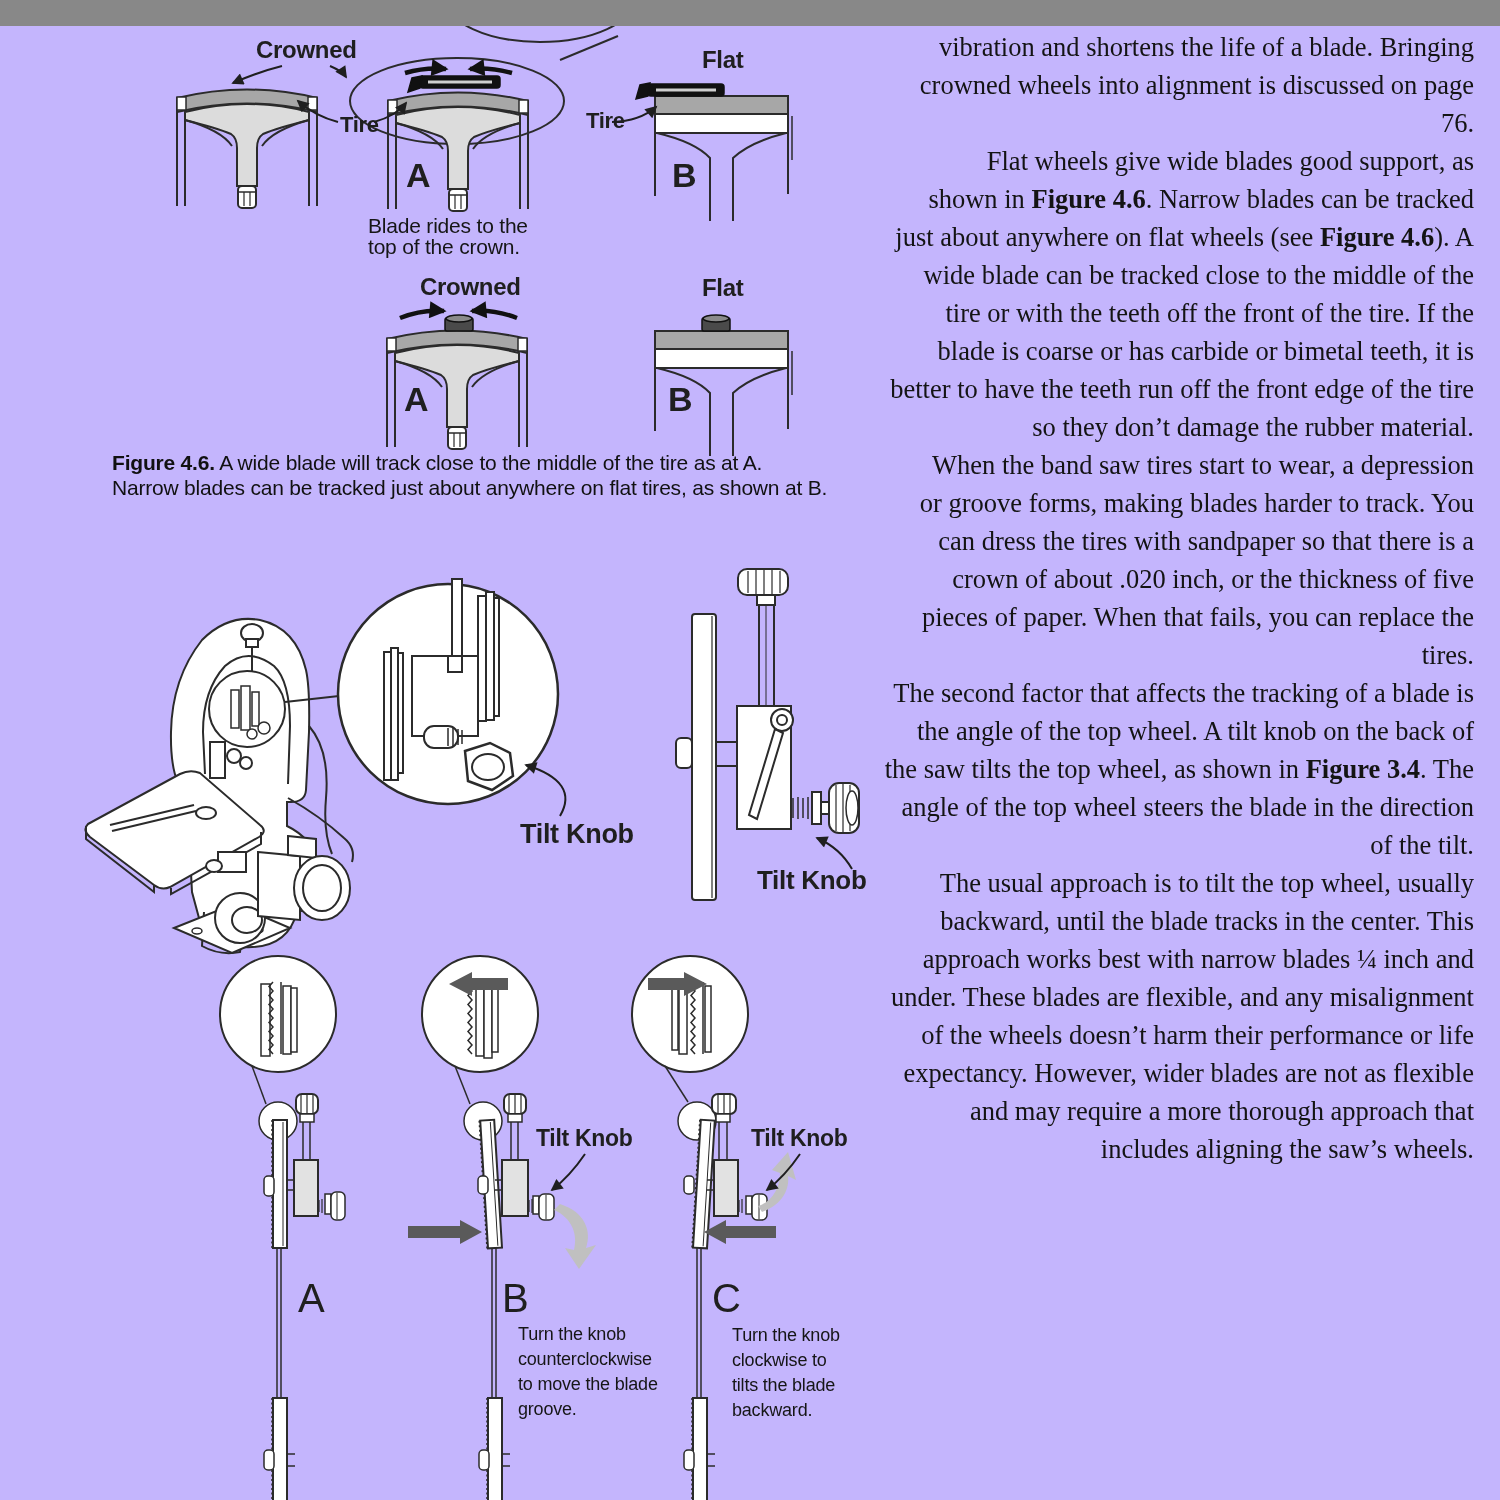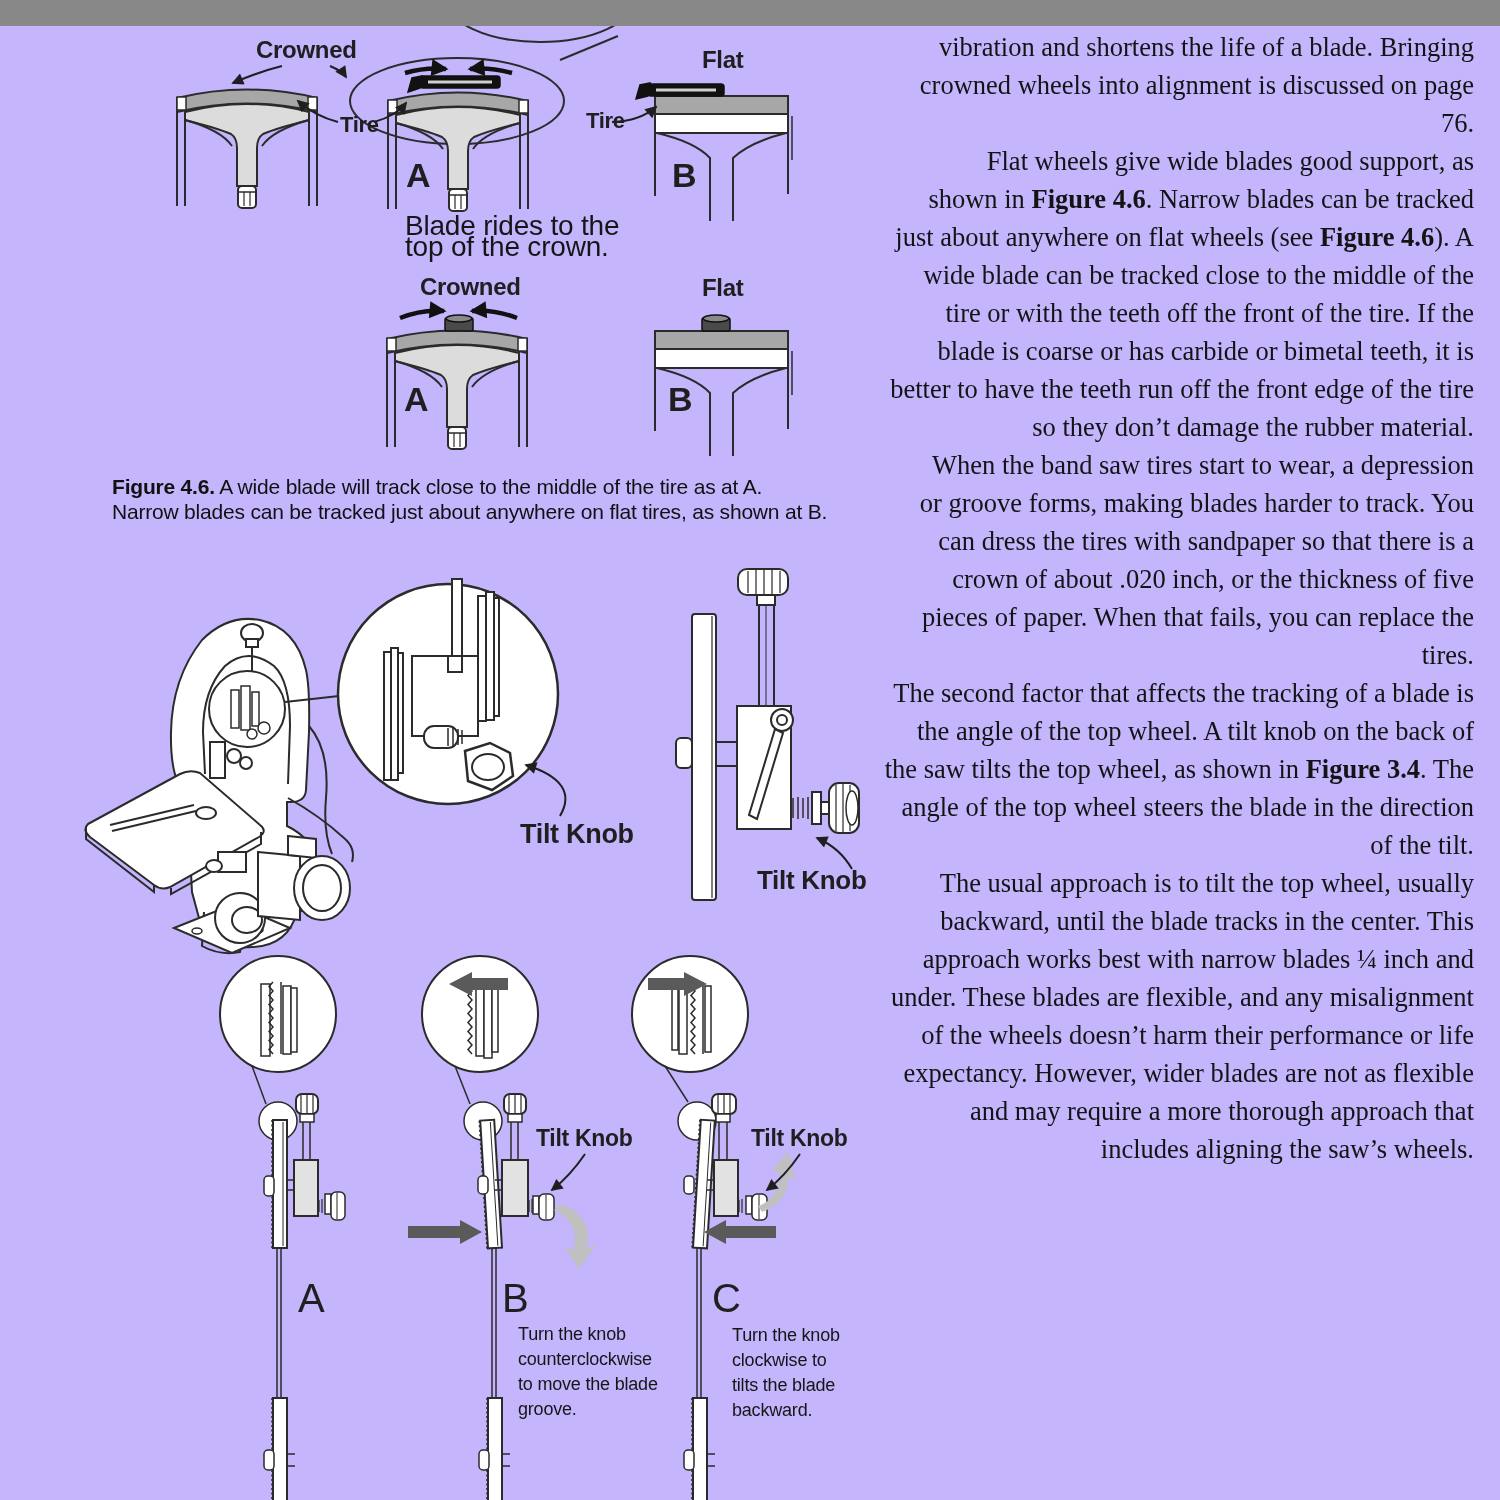--- a/index.html
+++ b/index.html
@@ -6,21 +6,21 @@
   #page{position:relative;width:1500px;height:1500px;background:#c4b5fd;overflow:hidden;
         font-family:"Liberation Sans",sans-serif;color:#1c1c1c;margin-top:26px;}
   svg{position:absolute;display:block;}
   .lbl{position:absolute;font-family:"Liberation Sans",sans-serif;color:#1f1f1f;
        white-space:pre;line-height:1;}
   .lbl-name{font-weight:600;letter-spacing:-0.3px;}
   .lbl-letter{font-weight:600;}
   .lbl-letter-lt{font-weight:400;}
   .smallcap{position:absolute;font-family:"Liberation Sans",sans-serif;font-size:18px;
             line-height:25px;letter-spacing:-0.2px;color:#161616;}
-  .figcap{position:absolute;left:112px;top:448px;width:718px;
+  .figcap{position:absolute;left:112px;top:424px;width:718px;
           font-family:"Liberation Sans",sans-serif;font-size:21px;line-height:25px;
           letter-spacing:-0.2px;color:#111;}
   .figcap b{font-weight:700;}
   #article{position:absolute;left:884px;top:2px;width:590px;
            font-family:"Liberation Serif",serif;font-size:26.5px;line-height:38px;color:#141414;text-align:right;}
   #article p{margin:0;}
   #article p.ind{text-indent:30px;}
   #article h2{font-family:"Liberation Sans",sans-serif;font-weight:700;font-size:35px;
               letter-spacing:-0.5px;margin:46px 0 14px 0;color:#111;}
   #article .bold{font-weight:700;}
@@ -117,21 +117,21 @@
       <ellipse cx="716" cy="292.5" rx="13" ry="3.5" fill="#8a8a8a"></ellipse>
     </g>
   </svg>
 
   <div class="lbl lbl-name" style="left:256px;top:12px;font-size:24px">Crowned</div>
   <div class="lbl lbl-name" style="left:340px;top:88px;font-size:22px">Tire</div>
   <div class="lbl lbl-name" style="left:702px;top:22px;font-size:24px">Flat</div>
   <div class="lbl lbl-name" style="left:586px;top:84px;font-size:22px">Tire</div>
   <div class="lbl lbl-letter" style="left:406px;top:132px;font-size:34px">A</div>
   <div class="lbl lbl-letter" style="left:672px;top:132px;font-size:34px">B</div>
-  <div class="smallcap" style="left:405px;top:189px;font-size:28px;line-height:21px">
+  <div class="smallcap" style="left:368px;top:189px;font-size:21px;line-height:21px">
     <span>Blade rides to the</span><br>
     <span>top of the crown.</span>
   </div>
   <div class="lbl lbl-name" style="left:420px;top:249px;font-size:24px">Crowned</div>
   <div class="lbl lbl-name" style="left:702px;top:250px;font-size:24px">Flat</div>
   <div class="lbl lbl-letter" style="left:404px;top:356px;font-size:34px">A</div>
   <div class="lbl lbl-letter" style="left:668px;top:356px;font-size:34px">B</div>
 
   <div class="figcap">
     <b>Figure 4.6.</b><span> A wide blade will track close to the middle of the tire as at A. Narrow blades can be tracked just about anywhere on flat tires, as shown at B.</span>

